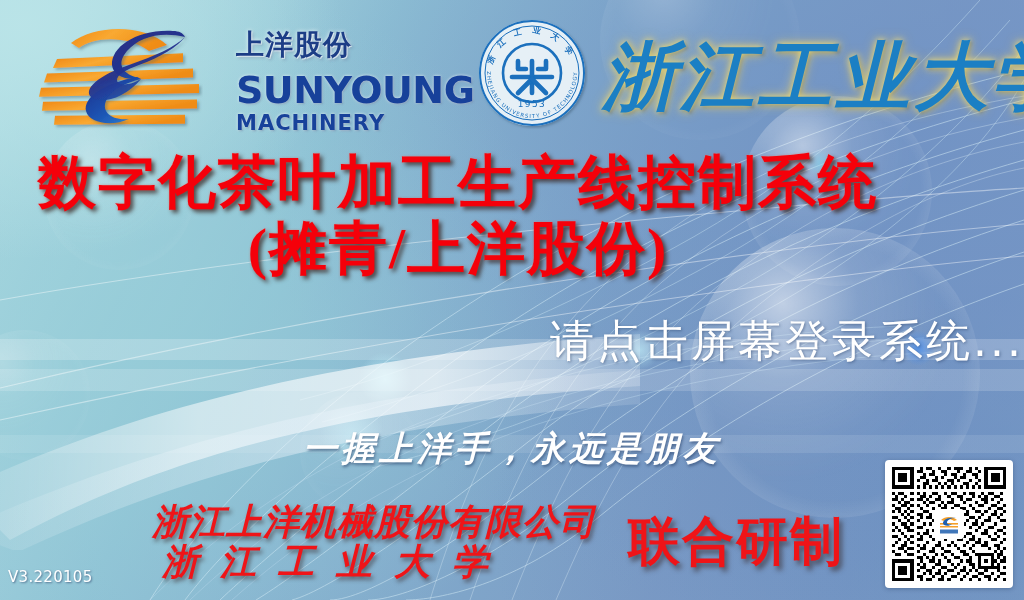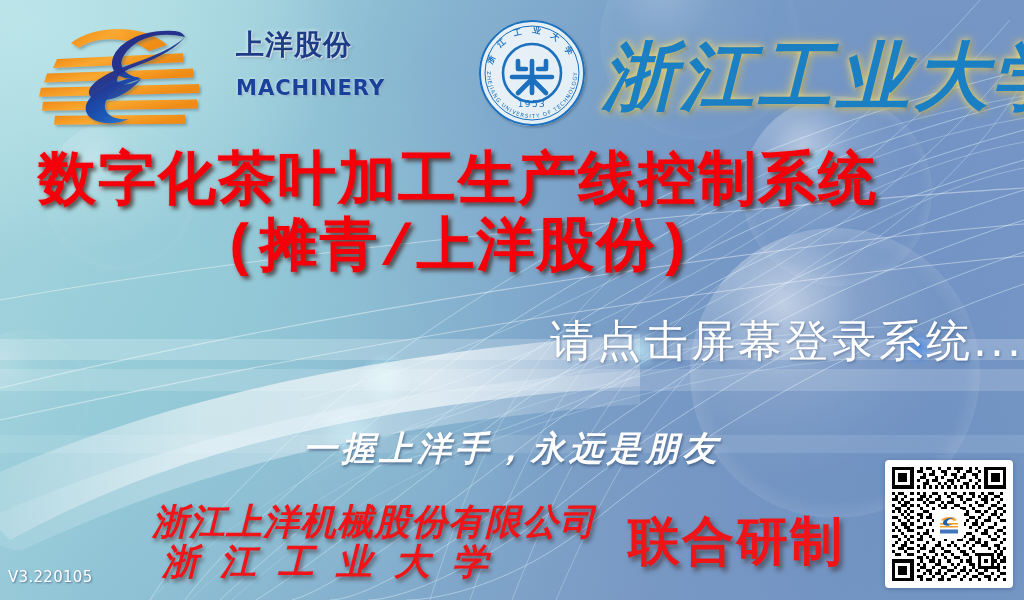--- a/index.html
+++ b/index.html
@@ -67,40 +67,40 @@
   }
   .en-brand{
     font-family:"DejaVu Sans","Liberation Sans",sans-serif;
     font-weight:bold;font-size:38px;line-height:40px;color:#17419a;
     letter-spacing:-0.5px;margin-top:2px;
     text-shadow:0 0 3px rgba(255,255,255,.8),1px 1px 2px rgba(40,60,110,.4);
   }
   .en-sub{
     font-family:"DejaVu Sans","Liberation Sans",sans-serif;
     font-weight:bold;font-size:21px;line-height:23px;color:#17419a;
-    letter-spacing:1px;margin-top:9px;
+    letter-spacing:1px;margin-top:2px;
     text-shadow:0 0 3px rgba(255,255,255,.8),1px 1px 2px rgba(40,60,110,.4);
   }
 
   #uni-seal{position:absolute;left:476px;top:17px;width:112px;height:112px;}
   #uni-name{
     position:absolute;left:602px;top:28px;width:418px;height:96px;
     font-family:"DejaVu Serif","Liberation Serif",serif;
     font-style:italic;font-weight:bold;font-size:74px;line-height:96px;
     color:#1b7fc4;letter-spacing:4px;white-space:nowrap;
     text-shadow:
       0 0 6px rgba(245,225,120,.95),
       0 0 12px rgba(235,200,90,.7),
       2px 2px 3px rgba(30,50,90,.45);
   }
 
   
   #title-line1,#title-line2{
     position:absolute;left:0;width:916px;text-align:center;
-    font-family:Liberation Mono, monospace;
+    font-family:Liberation Serif, serif;
     font-weight:bold;color:#f5000a;white-space:nowrap;
   }
   #title-line1{top:152px;font-size:58px;line-height:62px;letter-spacing:2px;
     text-shadow:3px 3px 4px rgba(55,35,30,.75),0 0 2px rgba(255,120,110,.6);}
   #title-line2{top:218px;font-size:58px;line-height:62px;letter-spacing:2px;
     text-shadow:3px 3px 4px rgba(55,35,30,.75),0 0 2px rgba(255,120,110,.6);}
 
   #login-hint{
     position:absolute;left:0;top:312px;width:1024px;text-align:right;
     font-family:"DejaVu Sans","Liberation Sans",sans-serif;
@@ -270,20 +270,21 @@
       <g filter="url(#sh)">
         <path d="M152 20 C128 14 106 20 94 34 C83 47 89 57 106 61 C92 64 80 58 79 48 C78 30 104 12 140 14 C146 14 150 16 152 20 Z" fill="url(#nav)"></path>
         <path d="M108 62 C92 66 80 72 74 82 C67 94 78 104 96 102 C78 110 56 106 53 94 C50 80 72 66 104 60 Z" fill="url(#nav2)"></path>
         <path d="M152 20 C144 30 128 40 106 48 C92 53 84 58 84 63 C84 68 94 70 108 62 C92 82 66 88 58 80 C50 72 66 58 96 48 C122 39 142 30 152 20 Z" fill="url(#nav)" opacity="0.95"></path>
       </g>
     </svg>
   </div>
 
   <div id="logo-words">
     <div class="cn-brand">上洋股份</div>
+    <div class="en-brand">SUNYOUNG</div>
     <div class="en-sub">MACHINERY</div>
   </div>
 
   <div id="uni-seal">
     <svg viewBox="0 0 112 112">
       <defs>
         <path id="ring-top" d="M 56 56 m -40 0 a 40 40 0 1 1 80 0" fill="none"></path>
         <path id="ring-bot" d="M 56 56 m -45 0 a 45 45 0 1 0 90 0" fill="none"></path>
         <filter id="ssh" x="-20%" y="-20%" width="150%" height="150%">
           <feDropShadow dx="1.5" dy="1.5" stdDeviation="1.3" flood-color="#3b5a72" flood-opacity="0.5"></feDropShadow>

